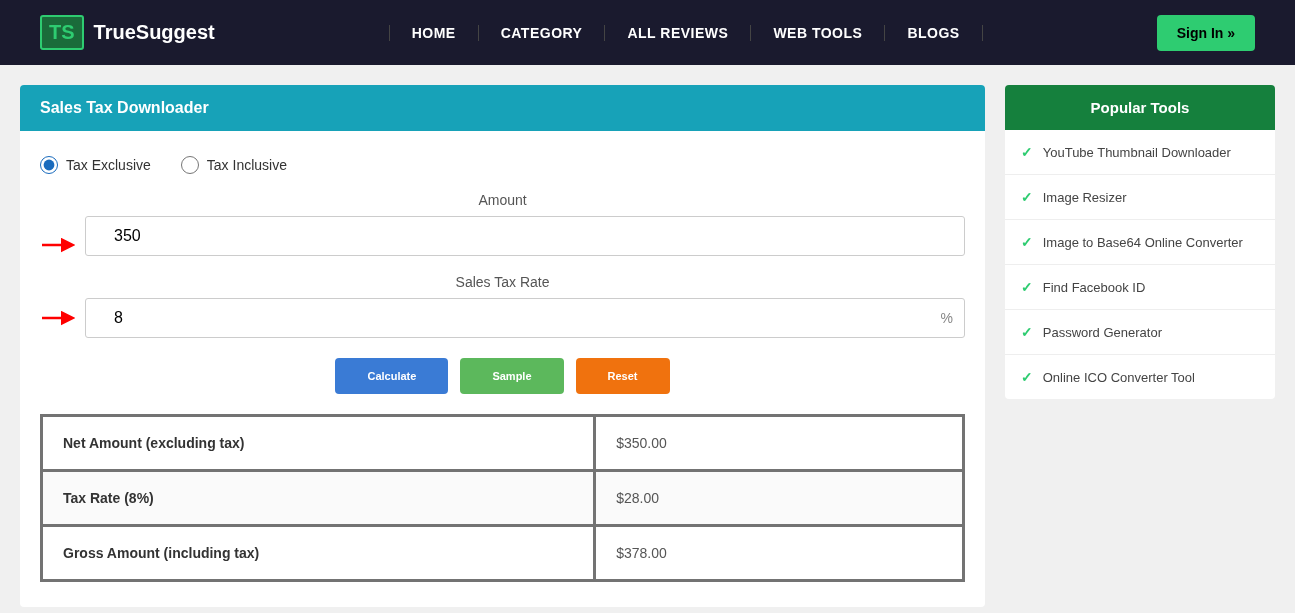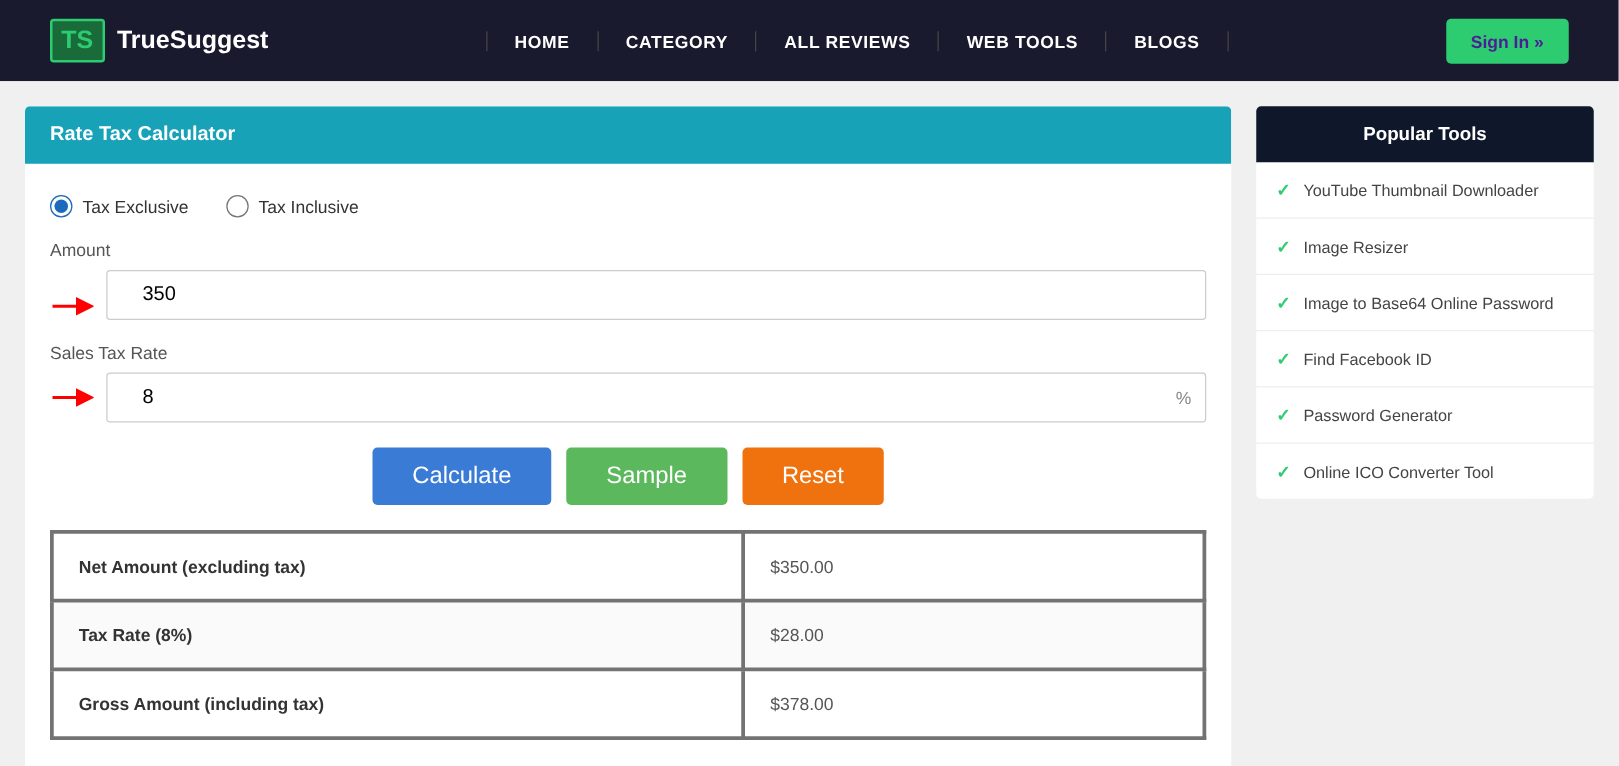--- a/index.html
+++ b/index.html
@@ -43,21 +43,21 @@
       text-decoration: none;
       font-size: 14px;
       font-weight: 600;
       padding: 0 22px;
       border-right: 1px solid #444;
       letter-spacing: 0.5px;
     }
     .nav-item:first-child { border-left: 1px solid #444; }
     .signin-btn {
       background: #2ecc71;
-      color: #4c1d95;
+      color: #000000;
       border: none;
       padding: 10px 20px;
       border-radius: 4px;
       font-size: 14px;
       font-weight: bold;
       cursor: pointer;
       display: flex;
       align-items: center;
       gap: 6px;
     }
@@ -110,20 +110,21 @@
       height: 18px;
       accent-color: #1a6bbd;
     }
 
     
     .field-label {
       font-size: 14px;
       color: #555;
       margin-bottom: 8px;
       font-weight: 500;
+      text-align: center;
     }
     .input-field {
       width: 100%;
       border: 1px solid #ccc;
       padding: 10px 28px;
       font-size: 16px;
       border-radius: 3px;
       outline: none;
       margin-bottom: 18px;
     }
@@ -148,22 +149,22 @@
     .btn-row {
       display: flex;
       justify-content: center;
       gap: 12px;
       margin: 20px 0;
     }
     .btn {
       padding: 12px 32px;
       border: none;
       border-radius: 4px;
-      font-size: 19px;
-      font-weight: normal;
+      font-size: 11px;
+      font-weight: bold;
       cursor: pointer;
       color: white;
     }
     .btn-calculate { background: #3a7bd5; }
     .btn-sample { background: #5cb85c; }
     .btn-reset { background: #f0720e; }
 
     
     .results-table {
       width: 100%;
@@ -185,21 +186,21 @@
       color: #555;
     }
     .results-table tr:nth-child(even) td { background: #fafafa; }
 
     
     .sidebar {
       width: 270px;
       flex-shrink: 0;
     }
     .sidebar-header {
-      background: #0f172a;
+      background: #15803d;
       color: white;
       padding: 14px 20px;
       font-size: 15px;
       font-weight: bold;
       text-align: center;
       border-radius: 4px 4px 0 0;
     }
     .sidebar-body {
       background: white;
       border-radius: 0 0 4px 4px;
@@ -256,21 +257,21 @@
     <a class="nav-item" href="#">ALL REVIEWS</a>
     <a class="nav-item" href="#">WEB TOOLS</a>
     <a class="nav-item" href="#">BLOGS</a>
   </nav>
   <button class="signin-btn">Sign In »</button>
 </div>
 
 <div class="main-container">
 
   <div class="content-area">
-    <div class="tool-header">Rate Tax Calculator</div>
+    <div class="tool-header">Sales Tax Downloader</div>
     <div class="tool-body">
 
       <div class="radio-group">
         <label class="radio-label">
           <input type="radio" name="tax-type" checked="" style="">
           <span>Tax Exclusive</span>
         </label>
         <label class="radio-label">
           <input type="radio" name="tax-type" style="">
           <span>Tax Inclusive</span>
@@ -346,21 +347,21 @@
     <a class="sidebar-item" href="#">
       <span class="check-icon">✓</span>
       <span class="sidebar-item-text">YouTube Thumbnail Downloader</span>
     </a>
         <a class="sidebar-item" href="#">
       <span class="check-icon">✓</span>
       <span class="sidebar-item-text">Image Resizer</span>
     </a>
         <a class="sidebar-item" href="#">
       <span class="check-icon">✓</span>
-      <span class="sidebar-item-text">Image to Base64 Online Password</span>
+      <span class="sidebar-item-text">Image to Base64 Online Converter</span>
     </a>
         <a class="sidebar-item" href="#">
       <span class="check-icon">✓</span>
       <span class="sidebar-item-text">Find Facebook ID</span>
     </a>
         <a class="sidebar-item" href="#">
       <span class="check-icon">✓</span>
       <span class="sidebar-item-text">Password Generator</span>
     </a>
         <a class="sidebar-item" href="#">

